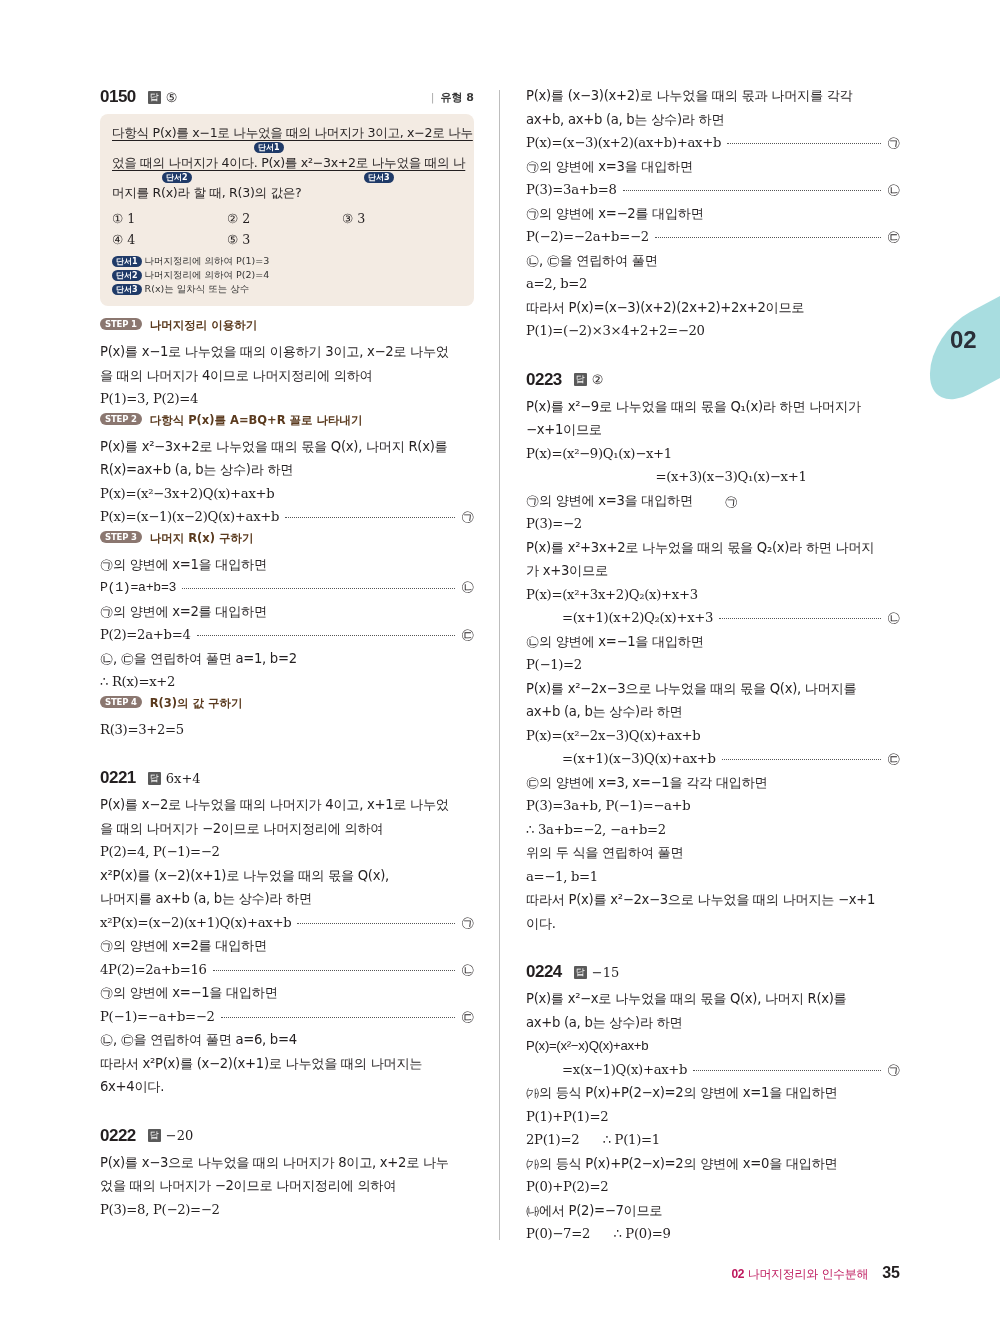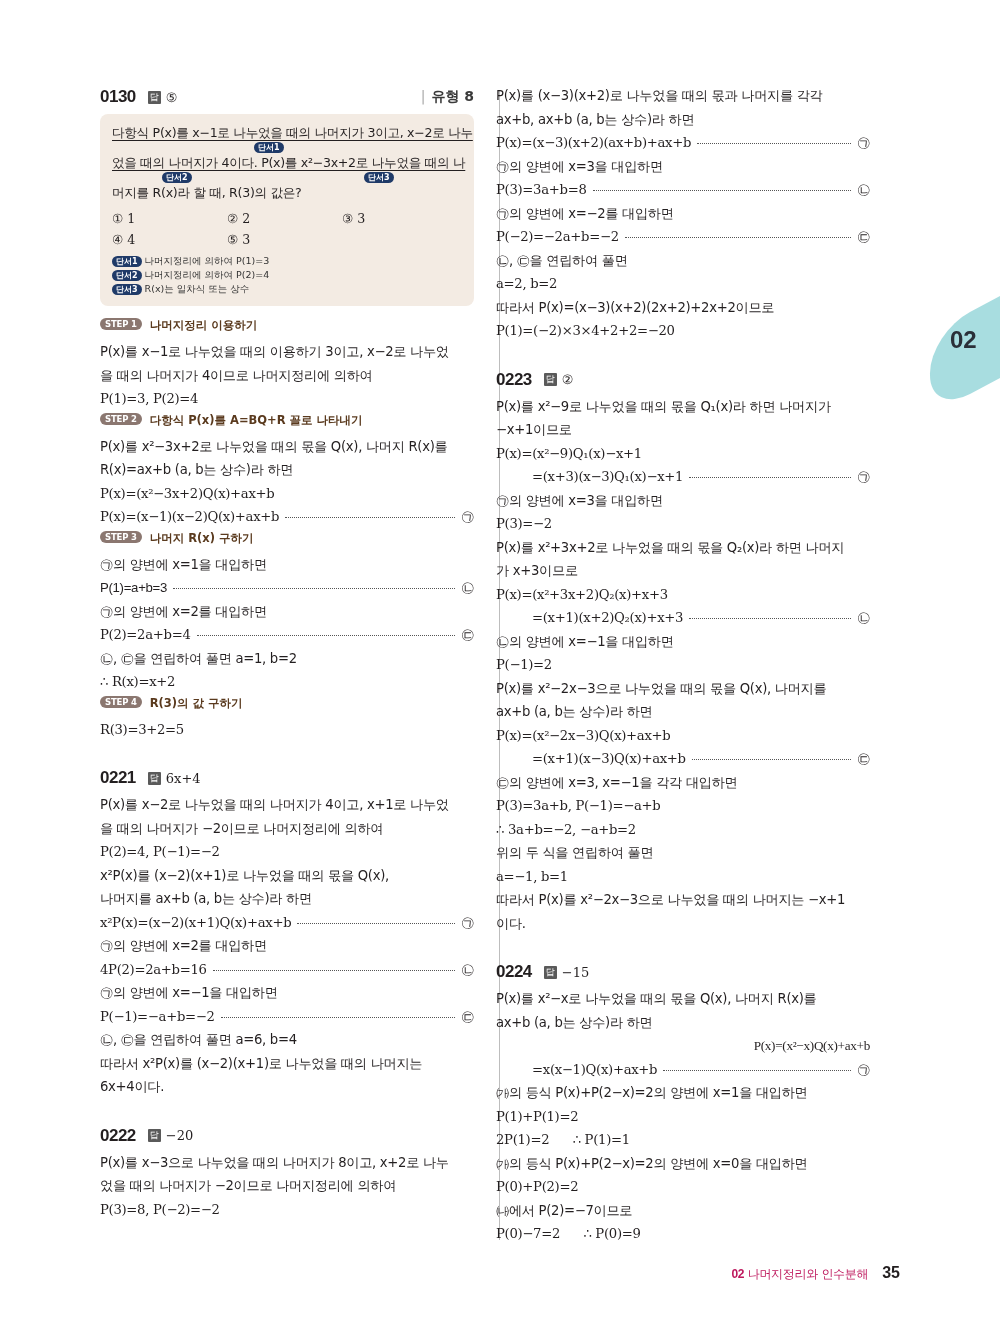--- a/index.html
+++ b/index.html
@@ -1,35 +1,35 @@
 <!DOCTYPE html>
 <html><head>
 <meta charset="utf-8">
 <style>
   * { box-sizing: border-box; margin: 0; padding: 0; }
   html, body { width: 1000px; height: 1333px; background: #ffffff; overflow: hidden; }
   body { position: relative; font-family: "DejaVu Sans", sans-serif; color: #231f20; }
 
   .col { position: absolute; top: 84px; }
   .col-left { left: 100px; width: 374px; }
-  .col-right { left: 496px; width: 374px; }
+  .col-right { left: 526px; width: 374px; }
   .divider { position: absolute; left: 499px; top: 90px; width: 1px; height: 1150px; background: #bdbdbd; }
 
   .line { font-family: "DejaVu Sans", sans-serif; font-size: 13.2px; line-height: 23.5px; height: 23.5px; white-space: nowrap; position: relative; letter-spacing: -0.3px; }
   .line.indent { padding-left: 36px; }
   .line.dotted { display: flex; align-items: center; }
   .line.dotted .txt { flex: 0 0 auto; }
   .line.dotted .dots { flex: 1 1 auto; border-bottom: 1.5px dotted #555; margin: 0 6px 0 6px; height: 0; position: relative; top: 1px; }
   .line.dotted .mark { flex: 0 0 auto; font-size: 13px; }
 
   .prob-head { display: flex; align-items: center; height: 26px; margin-bottom: 2px; }
   .prob-num { font-family: "Liberation Sans", sans-serif; font-weight: bold; font-size: 17px; letter-spacing: -0.5px; color: #231f20; }
   .ans-badge { display: inline-block; width: 13px; height: 13px; background: #5a5a5a; color: #fff; font-size: 9px; line-height: 13px; text-align: center; margin-left: 12px; border-radius: 1px; }
   .ans-val { font-family: "DejaVu Serif", serif; font-size: 13px; margin-left: 5px; }
-  .type-tag { margin-left: auto; font-size: 14px; font-weight: bold; color: #3a3a3a; text-align: right; }
+  .type-tag { margin-left: auto; font-size: 11px; font-weight: bold; color: #3a3a3a; text-align: right; }
   .type-tag .bar { color: #aaa; font-weight: normal; margin-right: 6px; }
 
   .qbox { background: #f3ebe3; border-radius: 8px; padding: 10px 12px 10px 12px; margin-top: 4px; width: 374px; }
   .qline { font-size: 12.6px; line-height: 18px; white-space: nowrap; letter-spacing: -0.3px; position: relative; }
   .clue-row { height: 12px; position: relative; }
   .clue-pill { position: absolute; top: 0; background: #1f3a68; color: #fff; font-size: 8px; font-weight: bold; padding: 0 4px; height: 11px; line-height: 11px; border-radius: 6px; }
   .choices { display: grid; grid-template-columns: 115px 115px 115px; font-size: 12.6px; line-height: 21px; margin-top: 6px; }
   .choices .m { font-family: "DejaVu Serif", serif; }
   .hints { margin-top: 4px; }
   .hint { font-size: 9.5px; line-height: 14px; white-space: nowrap; color: #333; }
@@ -55,21 +55,21 @@
 
 <div class="divider"></div>
 
 <div class="chapter-tab"></div>
 <div class="chapter-num">02</div>
 
 <div class="col col-left">
 
   <section>
     <div class="prob-head">
-      <span class="prob-num">0130</span>
+      <span class="prob-num">0150</span>
       <span class="ans-badge">답</span>
       <span class="ans-val">⑤</span>
       <span class="type-tag"><span class="bar">|</span><span>유형 8</span></span>
     </div>
 
     <div class="qbox">
       <div class="qline" style="text-decoration: underline; text-underline-offset: 3px;">다항식 P(x)를 x−1로 나누었을 때의 나머지가 3이고, x−2로 나누</div>
       <div class="clue-row">
           <span class="clue-pill" style="left:142px;">단서1</span>
         </div>
@@ -116,21 +116,21 @@
       <span class="txt">P(x)=(x−1)(x−2)Q(x)+ax+b</span>
         <span class="dots"></span>
         <span class="mark">㉠</span>
     </div>
 
     <div class="step">
       <span class="step-pill">STEP 3</span>
       <span class="step-title">나머지 R(x) 구하기</span>
     </div>
     <div class="line">㉠의 양변에 x=1을 대입하면</div>
-    <div class="line dotted" style="font-family:Liberation Sans, sans-serif;">
+    <div class="line dotted" style="font-family:Liberation Mono, monospace;">
       <span class="txt">P(1)=a+b=3</span>
         <span class="dots"></span>
         <span class="mark">㉡</span>
     </div>
     <div class="line">㉠의 양변에 x=2를 대입하면</div>
     <div class="line dotted" style="font-family:'DejaVu Serif',serif;">
       <span class="txt">P(2)=2a+b=4</span>
         <span class="dots"></span>
         <span class="mark">㉢</span>
     </div>
@@ -224,21 +224,21 @@
 
   <section>
     <div class="prob-head">
       <span class="prob-num">0223</span>
       <span class="ans-badge">답</span>
       <span class="ans-val">②</span>
     </div>
     <div class="line">P(x)를 x²−9로 나누었을 때의 몫을 Q₁(x)라 하면 나머지가</div>
     <div class="line">−x+1이므로</div>
     <div class="line" style="font-family:'DejaVu Serif',serif;">P(x)=(x²−9)Q₁(x)−x+1</div>
-    <div class="line dotted indent" style="font-family:'DejaVu Serif',serif;">
+    <div class="line dotted indent" style="font-family:'DejaVu Serif',serif;flex-direction:column;">
       <span class="txt">=(x+3)(x−3)Q₁(x)−x+1</span>
         <span class="dots"></span>
         <span class="mark">㉠</span>
     </div>
     <div class="line">㉠의 양변에 x=3을 대입하면</div>
     <div class="line" style="font-family:'DejaVu Serif',serif;">P(3)=−2</div>
     <div class="line">P(x)를 x²+3x+2로 나누었을 때의 몫을 Q₂(x)라 하면 나머지</div>
     <div class="line">가 x+3이므로</div>
     <div class="line" style="font-family:'DejaVu Serif',serif;">P(x)=(x²+3x+2)Q₂(x)+x+3</div>
     <div class="line dotted indent" style="font-family:'DejaVu Serif',serif;">
@@ -268,21 +268,21 @@
   <div class="gap-m"></div>
 
   <section>
     <div class="prob-head">
       <span class="prob-num">0224</span>
       <span class="ans-badge">답</span>
       <span class="ans-val">−15</span>
     </div>
     <div class="line">P(x)를 x²−x로 나누었을 때의 몫을 Q(x), 나머지 R(x)를</div>
     <div class="line">ax+b (a, b는 상수)라 하면</div>
-    <div class="line" style="font-family:Liberation Serif, serif;text-align:right;">P(x)=(x²−x)Q(x)+ax+b</div>
+    <div class="line" style="font-family:Liberation Sans, sans-serif;">P(x)=(x²−x)Q(x)+ax+b</div>
     <div class="line dotted indent" style="font-family:'DejaVu Serif',serif;">
       <span class="txt">=x(x−1)Q(x)+ax+b</span>
         <span class="dots"></span>
         <span class="mark">㉠</span>
     </div>
     <div class="line">㈎의 등식 P(x)+P(2−x)=2의 양변에 x=1을 대입하면</div>
     <div class="line" style="font-family:'DejaVu Serif',serif;">P(1)+P(1)=2</div>
     <div class="line" style="font-family:'DejaVu Serif',serif; white-space: pre;">2P(1)=2      ∴ P(1)=1</div>
     <div class="line">㈎의 등식 P(x)+P(2−x)=2의 양변에 x=0을 대입하면</div>
     <div class="line" style="font-family:'DejaVu Serif',serif;">P(0)+P(2)=2</div>

